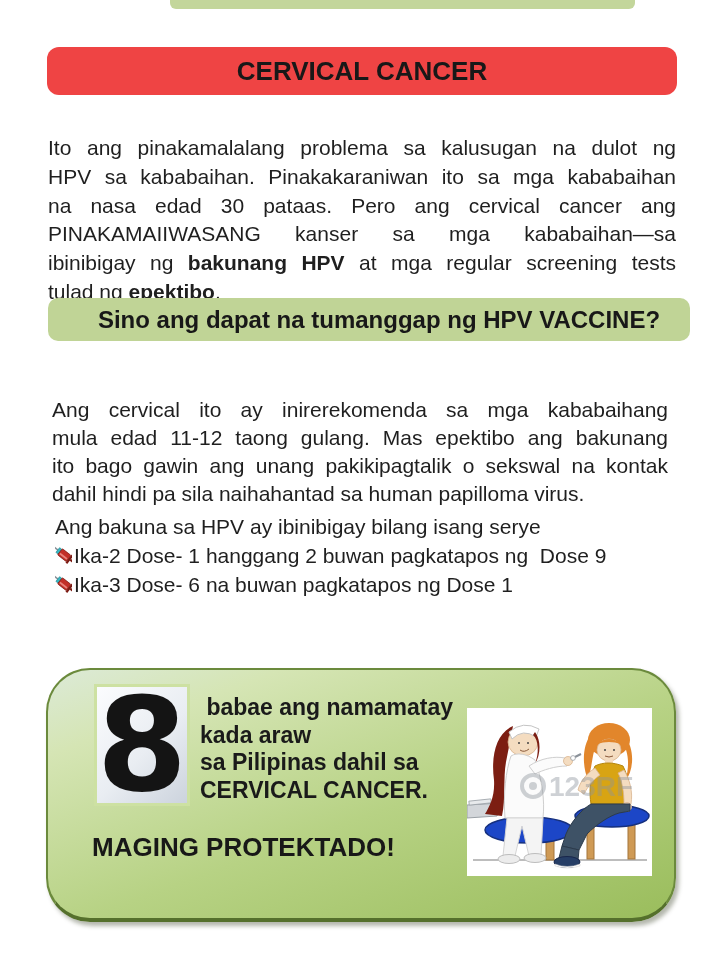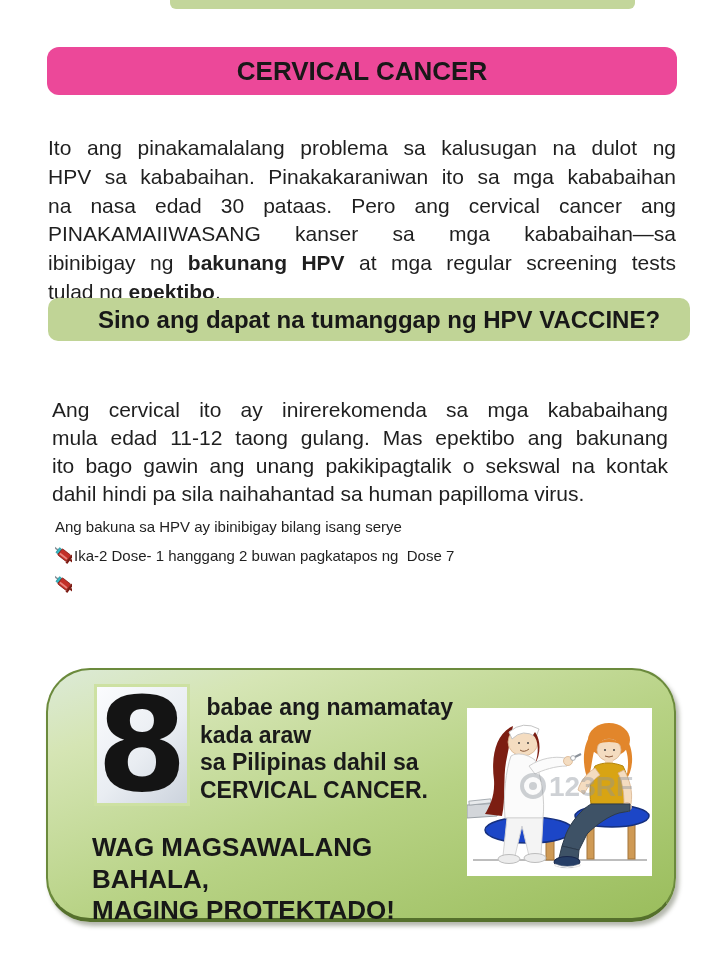--- a/index.html
+++ b/index.html
@@ -6,31 +6,31 @@
   .page{
     position:relative;width:720px;height:960px;background:#ffffff;overflow:hidden;
     font-family:"Liberation Sans","DejaVu Sans",sans-serif;color:#1f1f1f;
   }
   
   .top-stripe{
     position:absolute;left:170px;top:0;width:465px;height:9px;
     background:#c3d69b;border-radius:0 0 6px 6px;
   }
   .banner{
-    position:absolute;background:#ec4899;display:flex;align-items:center;justify-content:center;
+    position:absolute;background:#ef4444;display:flex;align-items:center;justify-content:center;
     font-weight:bold;color:#181818;
   }
   .banner1{left:47px;top:47px;width:630px;height:48px;border-radius:12px;font-size:26px;}
   .banner2{left:48px;top:298px;width:622px;height:43px;border-radius:10px;font-size:24px;background:#c0d496;padding-left:20px;}
   .para{position:absolute;font-size:21px;line-height:28.8px;margin-top:32px;}
   .para .b, .b{font-weight:bold;}
   .jline{text-align:justify;text-align-last:justify;}
   .intro{left:48px;top:102px;width:628px;}
   .who{left:52px;top:364px;width:616px;line-height:28px;}
-  .dose-block{position:absolute;left:55px;top:512px;width:640px;font-size:15px;line-height:29px;}
+  .dose-block{position:absolute;left:55px;top:512px;width:640px;font-size:21px;line-height:29px;}
   .dose-item{display:flex;align-items:center;height:29px;}
   .dose-item span{white-space:pre;}
   .dose-item svg{margin:0 2px 2px 0;flex:0 0 auto;}
   
   .bottom-box{
     position:absolute;left:46px;top:668px;width:626px;height:248px;
     border-radius:44px;border:2px solid #6b8a3c;border-bottom:4px solid #55702c;
     background:linear-gradient(160deg,#dcead7 0%,#d5e5b4 18%,#b7d284 55%,#9abd5c 100%);
     box-shadow:3px 4px 4px rgba(40,50,20,0.35);
   }
@@ -88,51 +88,51 @@
       <svg width="17" height="21" viewBox="0 0 17 21">
         <g transform="rotate(-52 8.5 10.5)">
           <line x1="8.5" y1="-4" x2="8.5" y2="3.5" stroke="#8a9199" stroke-width="1.6"></line>
           <rect x="5.5" y="3.2" width="6" height="3" fill="#35b8c4" stroke="#1f7f8a" stroke-width="0.6"></rect>
           <rect x="4.6" y="6" width="7.8" height="11" rx="1" fill="#c23028" stroke="#7c1a12" stroke-width="0.7"></rect>
           <rect x="6.2" y="7" width="1.8" height="9" fill="#e8837c"></rect>
           <rect x="3.4" y="17" width="10.2" height="2.2" fill="#7c1a12"></rect>
           <rect x="7.4" y="19" width="2.2" height="3.4" fill="#7c1a12"></rect>
         </g>
       </svg>
-      <span>Ika-2 Dose- 1 hanggang 2 buwan pagkatapos ng  Dose 7</span>
+      <span>Ika-2 Dose- 1 hanggang 2 buwan pagkatapos ng  Dose 9</span>
     </div>
 
     <div class="dose-item">
       <svg width="17" height="21" viewBox="0 0 17 21">
         <g transform="rotate(-52 8.5 10.5)">
           <line x1="8.5" y1="-4" x2="8.5" y2="3.5" stroke="#8a9199" stroke-width="1.6"></line>
           <rect x="5.5" y="3.2" width="6" height="3" fill="#35b8c4" stroke="#1f7f8a" stroke-width="0.6"></rect>
           <rect x="4.6" y="6" width="7.8" height="11" rx="1" fill="#c23028" stroke="#7c1a12" stroke-width="0.7"></rect>
           <rect x="6.2" y="7" width="1.8" height="9" fill="#e8837c"></rect>
           <rect x="3.4" y="17" width="10.2" height="2.2" fill="#7c1a12"></rect>
           <rect x="7.4" y="19" width="2.2" height="3.4" fill="#7c1a12"></rect>
         </g>
       </svg>
+      <span>Ika-3 Dose- 6 na buwan pagkatapos ng Dose 1</span>
     </div>
   </div>
 
   <div class="bottom-box">
     <div class="eight-box">
       <span>8</span>
     </div>
 
     <div class="stat-text">
         <div><span> babae ang namamatay</span></div>
         <div><span>kada araw</span></div>
         <div><span>sa Pilipinas dahil sa</span></div>
         <div><span>CERVICAL CANCER.</span></div>
       </div>
 
     <div class="warn-text">
-        <div><span>WAG MAGSAWALANG BAHALA,</span></div>
         <div><span>MAGING PROTEKTADO!</span></div>
       </div>
 
     <div class="illustration">
       <svg viewBox="0 0 185 168" xmlns="http://www.w3.org/2000/svg">
 
         <line x1="6" y1="152" x2="180" y2="152" stroke="#bdbdbd" stroke-width="2"></line>
 
         <polygon points="0,97 34,95 30,108 0,110" fill="#d3d6da" stroke="#9aa0a6" stroke-width="1"></polygon>
         <rect x="2" y="92" width="22" height="4" fill="#e8eaec" stroke="#9aa0a6" stroke-width="0.8" transform="rotate(-6 13 94)"></rect>

